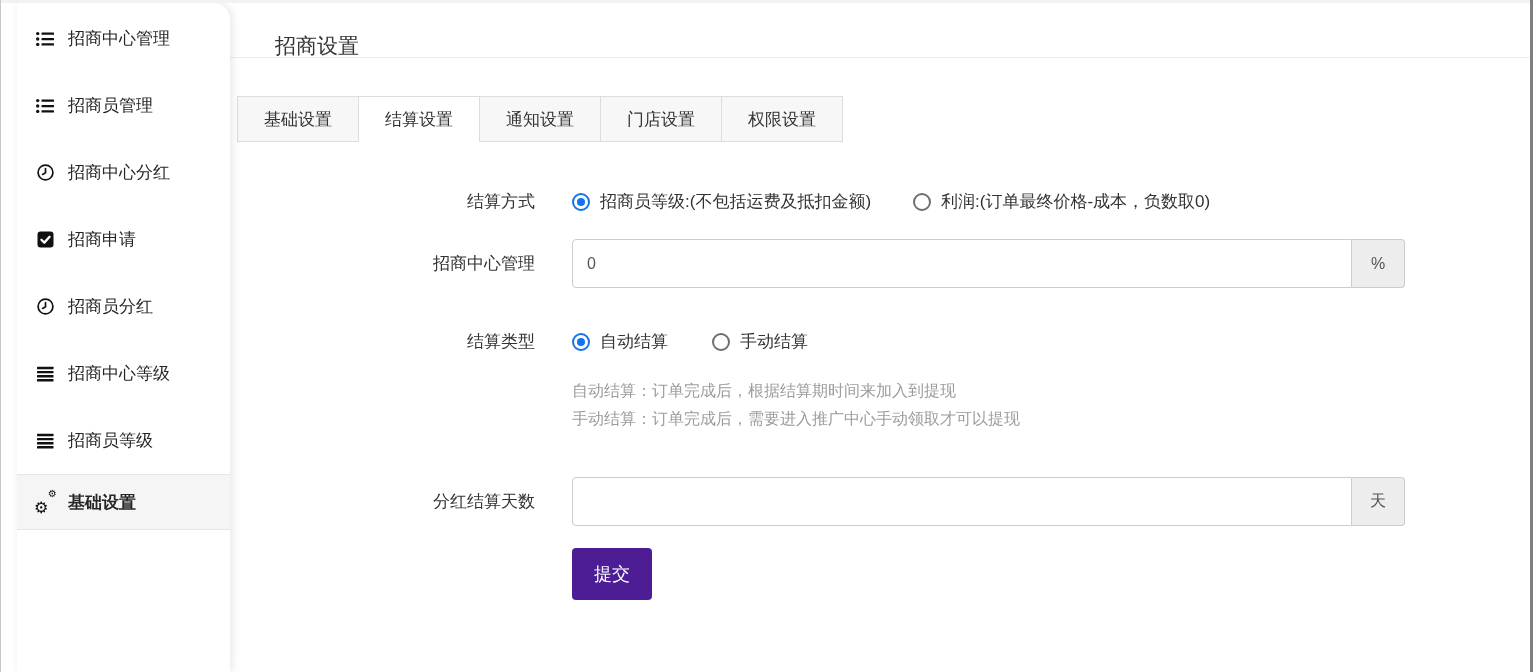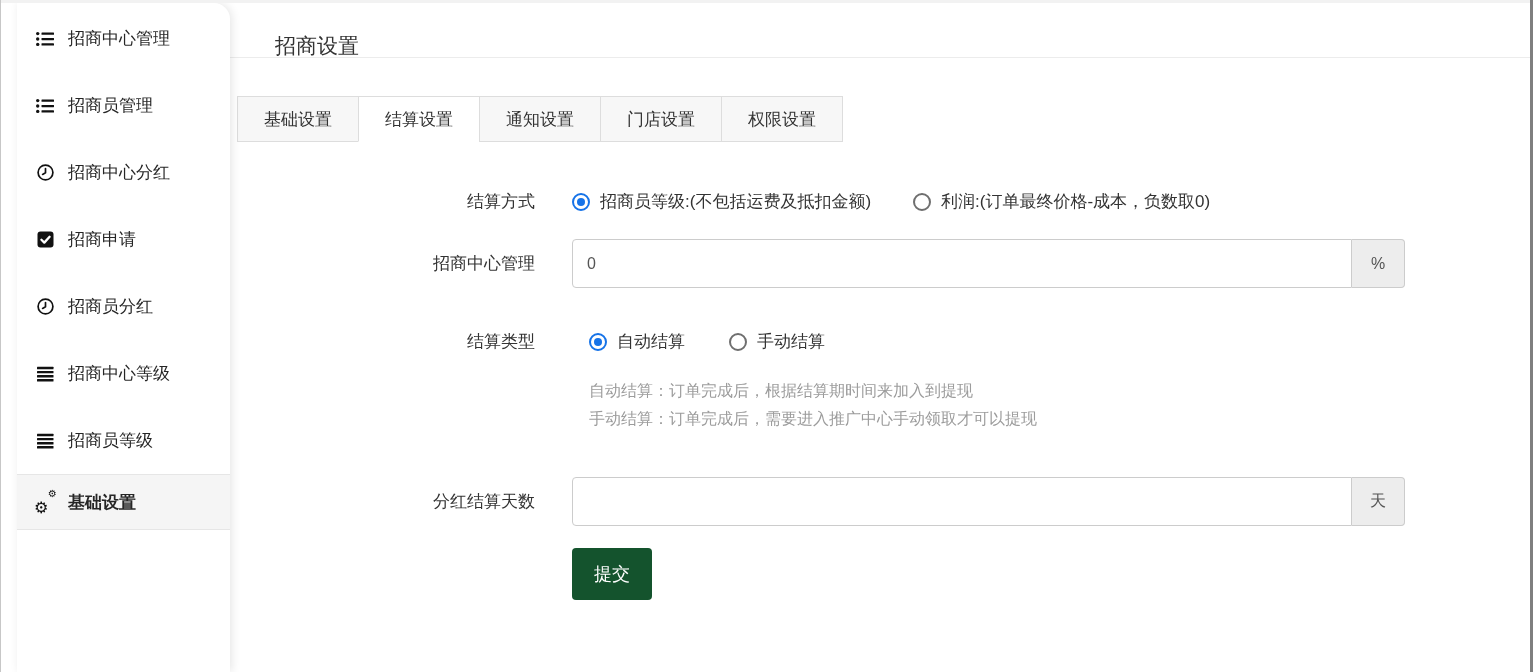--- a/index.html
+++ b/index.html
@@ -48,27 +48,27 @@
   .radio.unchecked { border:2px solid #6f6f6f; background:#fff; }
   .radio-text { margin-left:10px; font-size:17px; color:#333; white-space:nowrap; }
 
   .input-group { display:flex; width:833px; }
   .text-input { flex:1; height:49px; border:1px solid #ccc; border-radius:4px 0 0 4px; padding:0 14px;
                 font-size:16px; color:#555; font-family:"Liberation Sans","DejaVu Sans",sans-serif; outline:none; background:#fff; }
   .addon { width:53px; height:49px; background:#ededed; border:1px solid #ccc; border-left:none;
            border-radius:0 4px 4px 0; display:flex; align-items:center; justify-content:center;
            font-size:16px; color:#555; }
 
-  .row-settle-type { margin-bottom:44px;gap:17px; }
+  .row-settle-type { margin-bottom:44px; }
   .row-ratio { margin-bottom:42px; }
   .row-days { margin-bottom:22px; }
   .help-lines { margin-top:24px; }
   .help-line { font-size:16px; color:#9c9c9c; line-height:28px; }
 
-  .submit-btn { width:80px; height:52px; background:#14532d; color:#fff; border:none; border-radius:4px;
+  .submit-btn { width:80px; height:52px; background:#4c1d95; color:#fff; border:none; border-radius:4px;
                 font-size:18px; cursor:pointer; font-family:"Liberation Sans","DejaVu Sans",sans-serif; }
 </style>
 </head>
 <body>
 
 <div class="page">
   <div class="top-strip"></div>
   <div class="left-edge"></div>
   <div class="scrollbar"></div>
 

